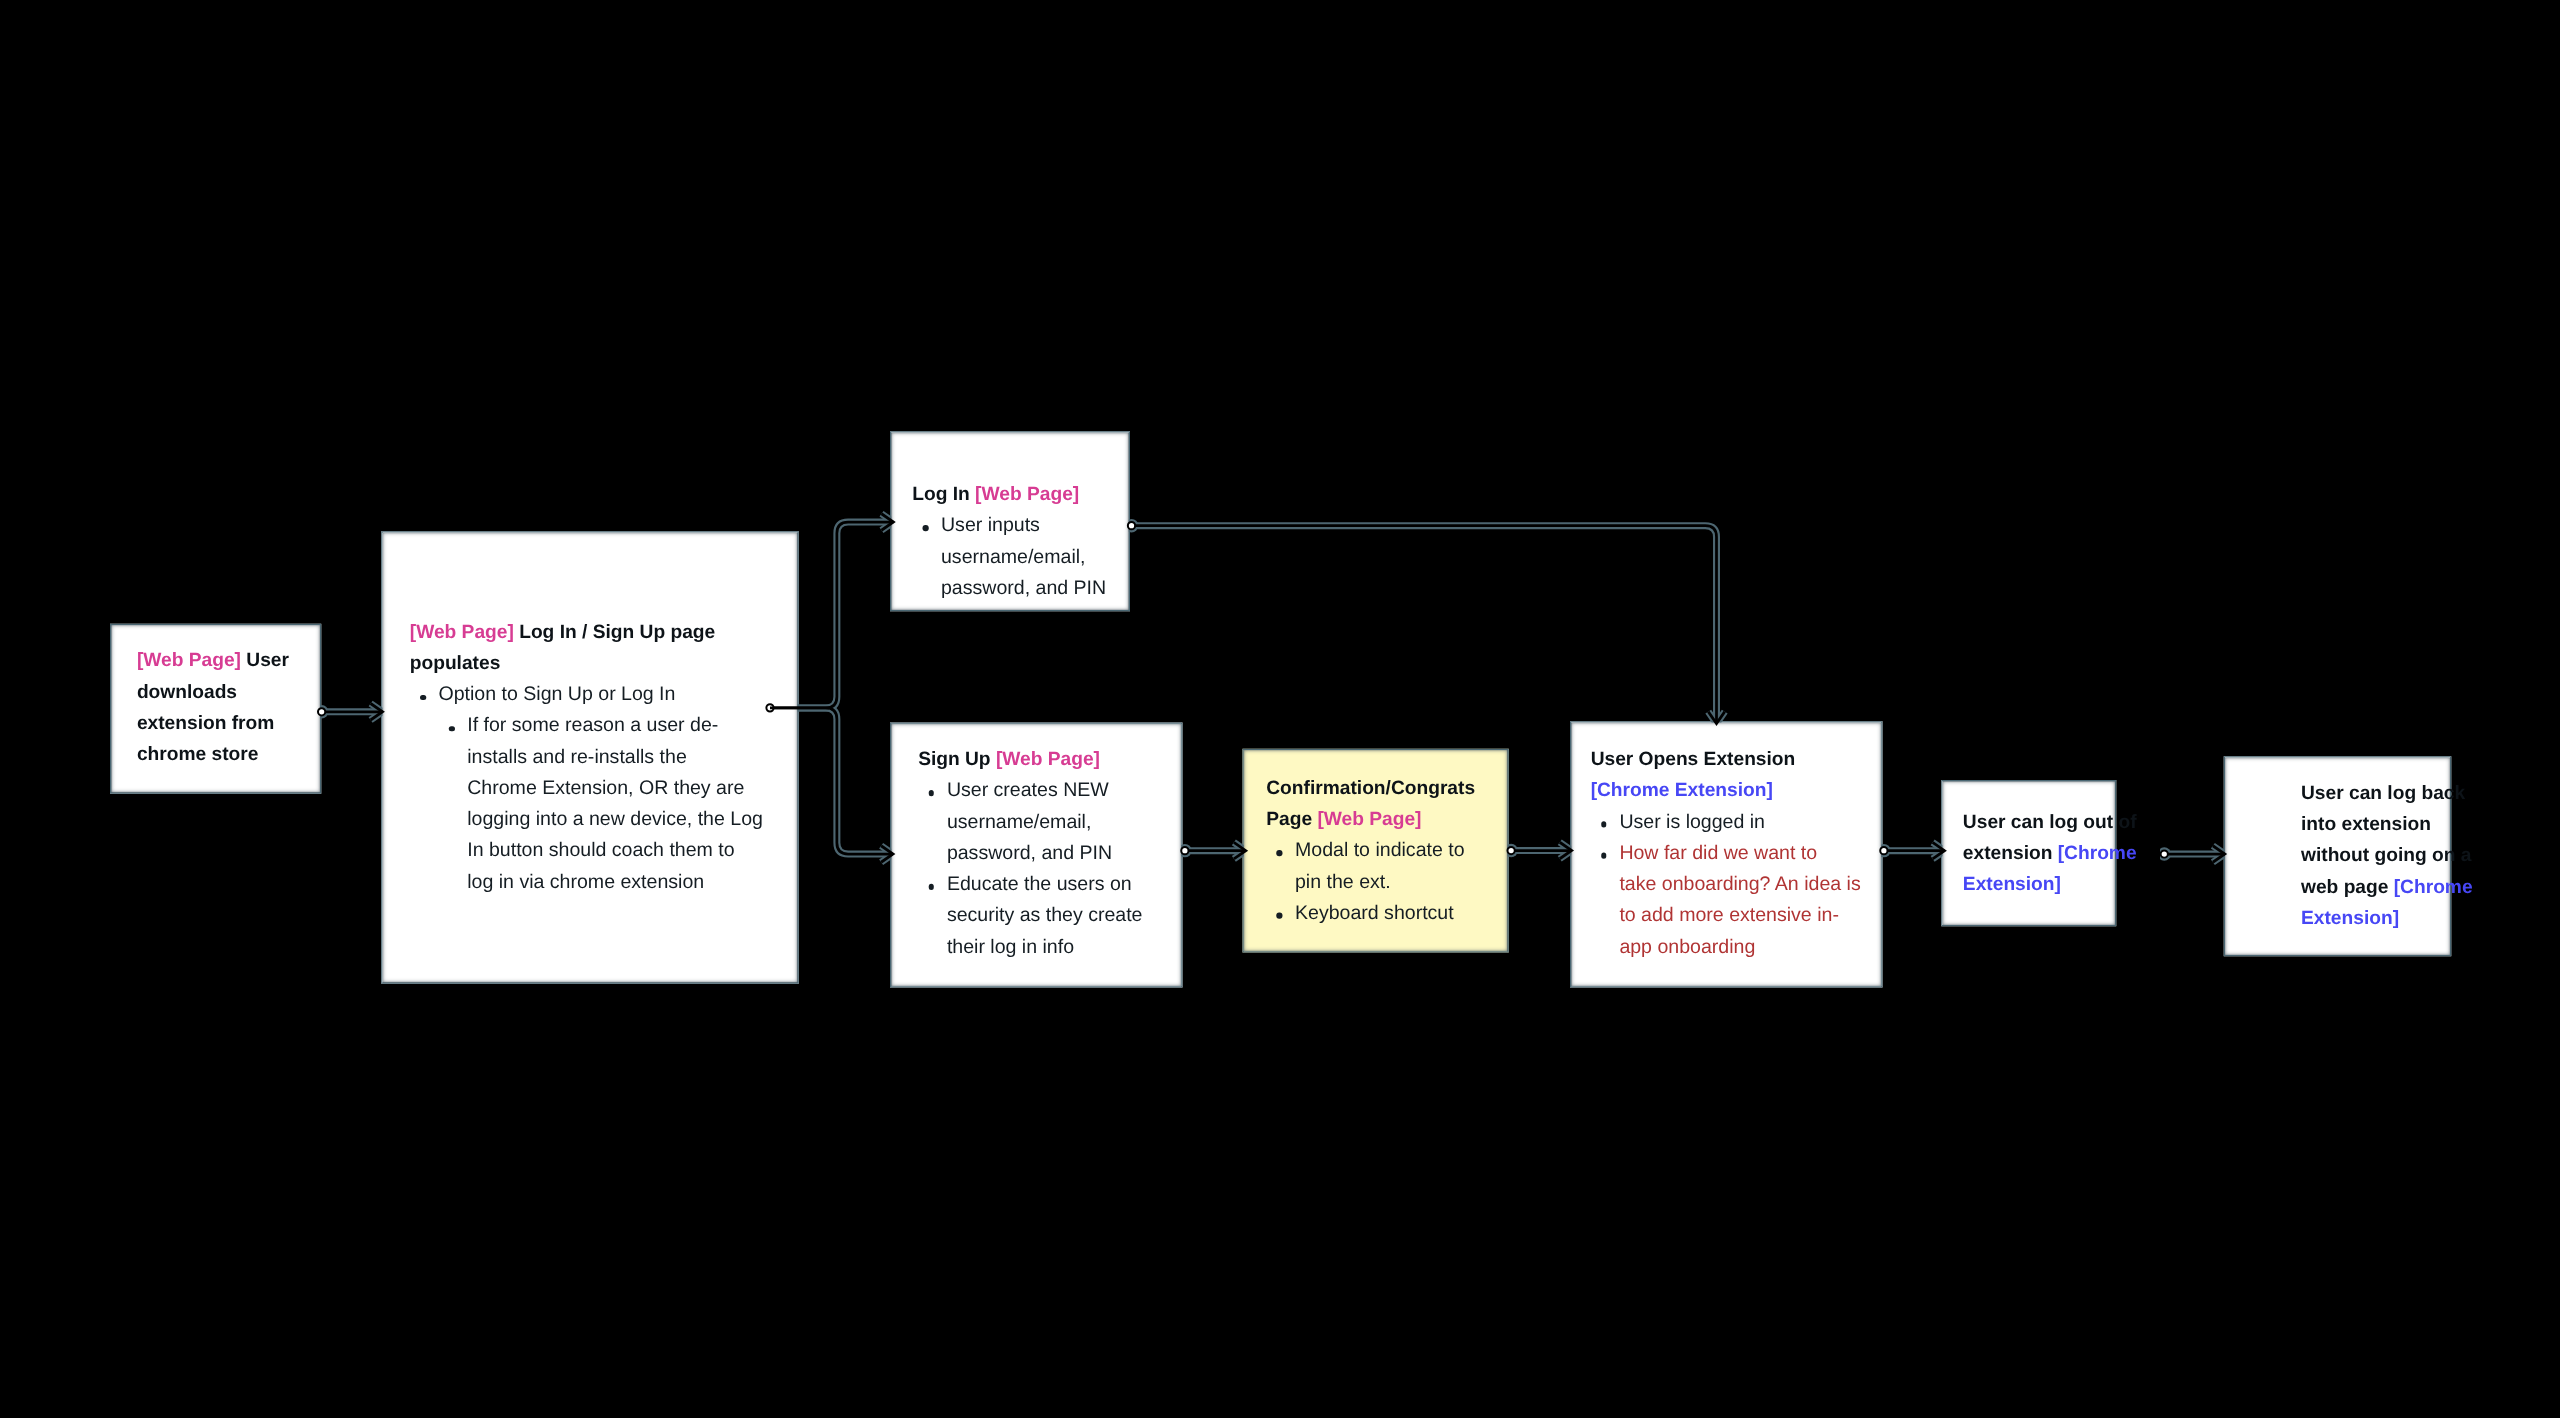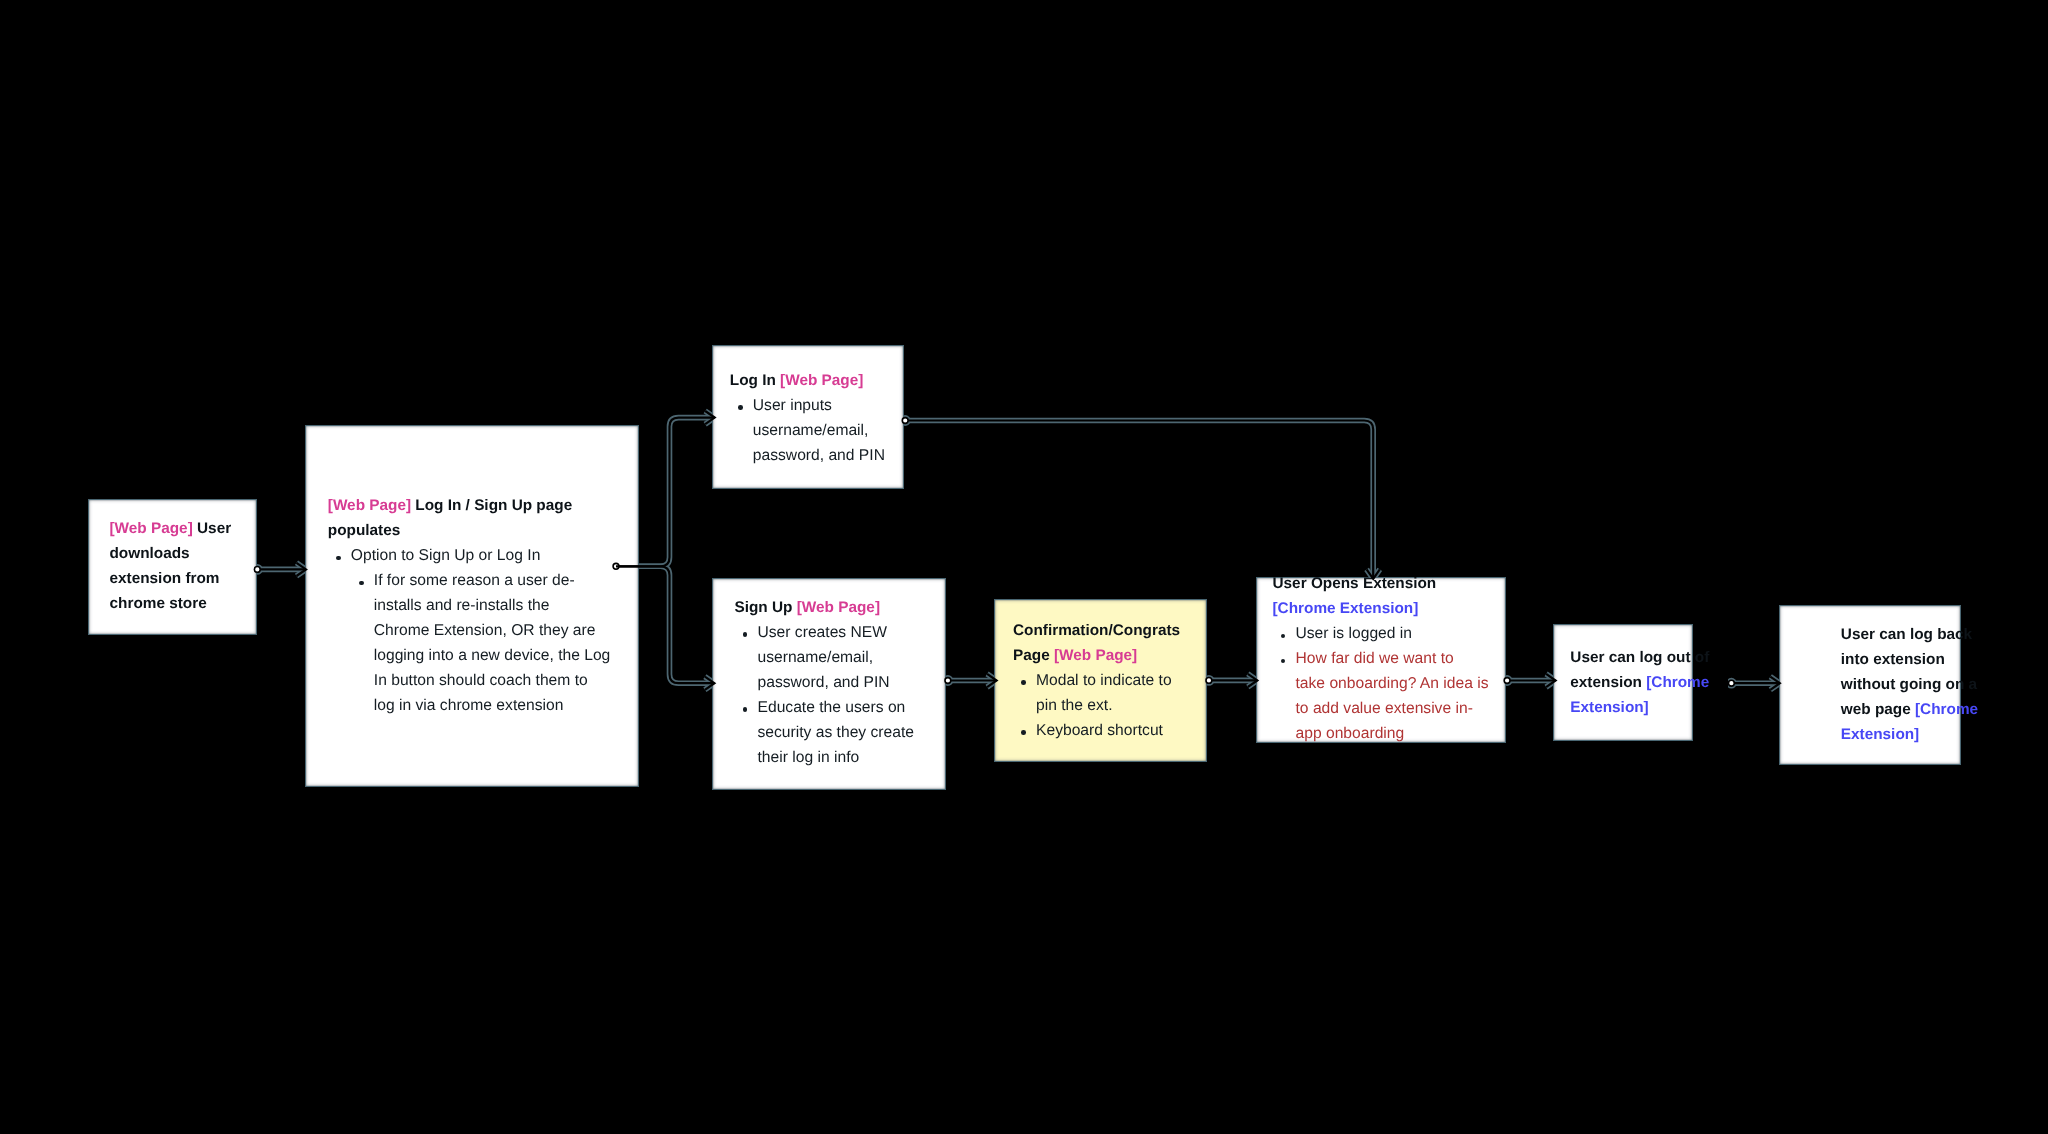--- a/index.html
+++ b/index.html
@@ -76,21 +76,21 @@
       <div class="bullet-row">
         <span>In button should coach them to</span>
       </div>
       <div class="bullet-row">
         <span>log in via chrome extension</span>
       </div>
     </div>
   </div>
 </div>
 <div class="node" id="node-log-in" style="left:712px;top:345px;width:192px;height:144px;background:#ffffff;border:1px solid #4a6773;padding-left:16.8px;">
-  <div class="node-text" style="top:1px;">
+  <div class="node-text" style="top:16px;">
     <div class="hd">
       <div>
         <span style="color:#0d1318">Log In </span>
         <span style="color:#d73c93">[Web Page]</span>
       </div>
     </div>
     <div style="color:#151d23;padding-left:23px">
       <div class="bullet-row">
         <span class="bullet-dot" style="background:#151d23"></span>
         <span>User inputs</span>
@@ -159,21 +159,21 @@
       </div>
     </div>
     <div style="color:#151d23;padding-left:23px">
       <div class="bullet-row">
         <span class="bullet-dot" style="background:#151d23"></span>
         <span>Keyboard shortcut</span>
       </div>
     </div>
   </div>
 </div>
-<div class="node" id="node-user-opens-extension" style="left:1256px;top:577px;width:250px;height:166px;background:#ffffff;border:1px solid #4a6773;padding-left:15.5px;">
+<div class="node" id="node-user-opens-extension" style="left:1256px;top:577px;width:250px;height:213px;background:#ffffff;border:1px solid #4a6773;padding-left:15.5px;">
   <div class="node-text" style="top:-1.3px;">
     <div class="hd">
       <div>
         <span style="color:#0d1318">User Opens Extension</span>
       </div>
       <div>
         <span style="color:#4747f5">[Chrome Extension]</span>
       </div>
     </div>
     <div style="color:#151d23;padding-left:23px">
@@ -184,21 +184,21 @@
     </div>
     <div style="color:#b03434;padding-left:23px">
       <div class="bullet-row">
         <span class="bullet-dot" style="background:#151d23"></span>
         <span>How far did we want to</span>
       </div>
       <div class="bullet-row">
         <span>take onboarding? An idea is</span>
       </div>
       <div class="bullet-row">
-        <span>to add value extensive in-</span>
+        <span>to add more extensive in-</span>
       </div>
       <div class="bullet-row">
         <span>app onboarding</span>
       </div>
     </div>
   </div>
 </div>
 <div class="node" id="node-user-can-log-out" style="left:1553px;top:624px;width:140px;height:117px;background:#ffffff;border:1px solid #4a6773;padding-left:16.3px;">
   <div class="node-text" style="top:0.2px;">
     <div class="hd">

